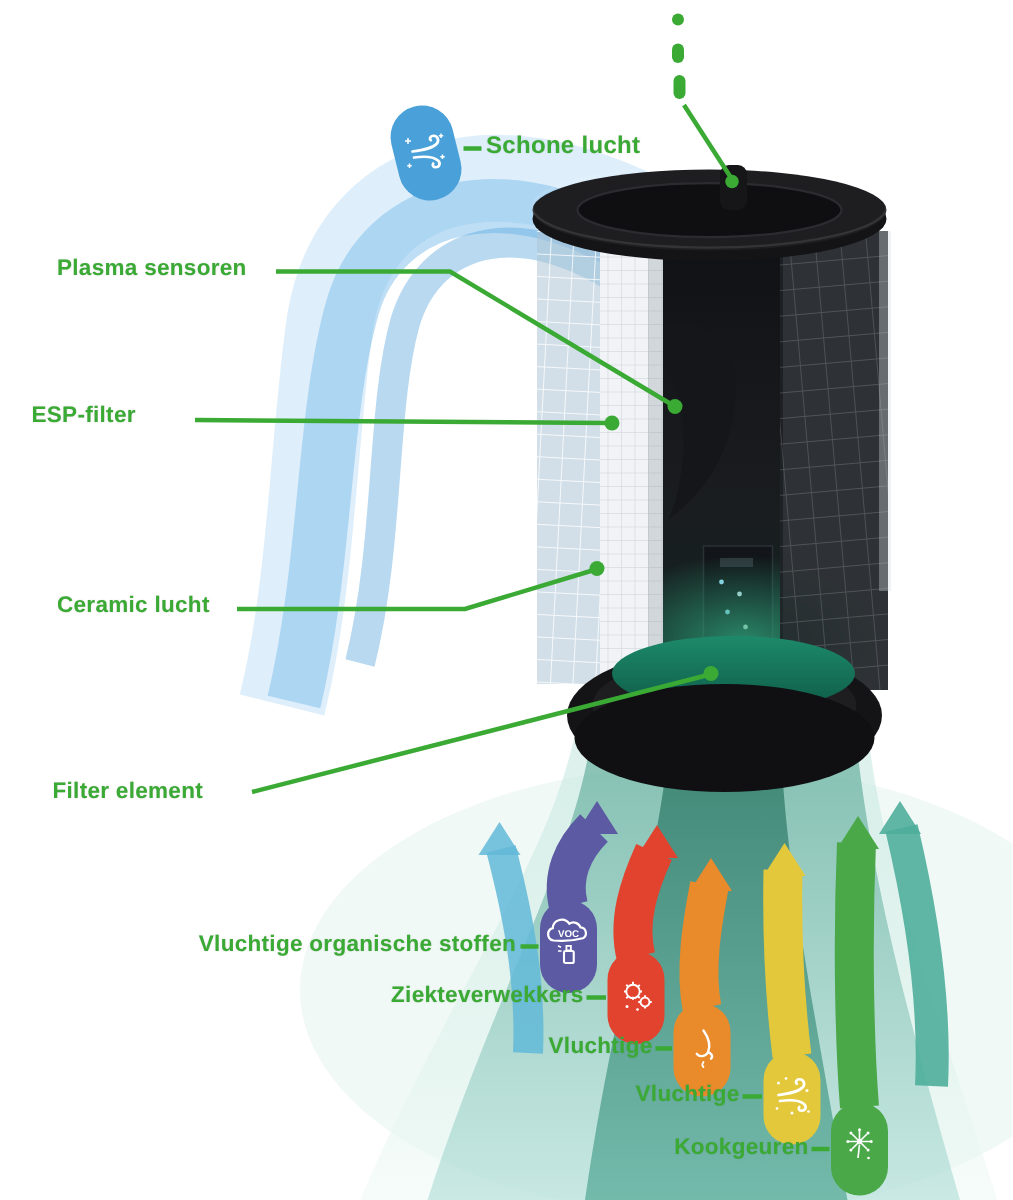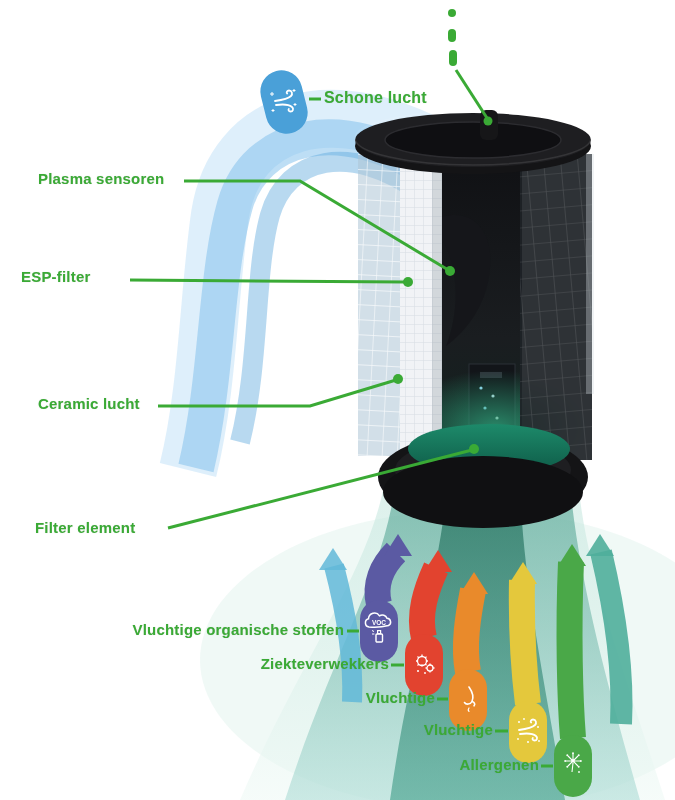--- a/index.html
+++ b/index.html
@@ -248,15 +248,15 @@
 <div class="lbl big" style="left:324px;top:89px">Schone lucht</div>
 <div class="lbl" style="left:38px;top:170px">Plasma sensoren</div>
 <div class="lbl" style="left:21px;top:268px">ESP-filter</div>
 <div class="lbl" style="left:38px;top:395px">Ceramic lucht</div>
 <div class="lbl" style="left:35px;top:519px">Filter element</div>
 
 <div class="lbl right" style="right:331px;top:621px">Vluchtige organische stoffen</div>
 <div class="lbl right" style="right:286px;top:655px">Ziekteverwekkers</div>
 <div class="lbl right" style="right:240px;top:689px">Vluchtige</div>
 <div class="lbl right" style="right:182px;top:721px">Vluchtige</div>
-<div class="lbl right" style="right:136px;top:756px">Allergenen</div>
+<div class="lbl right" style="right:136px;top:756px">Kookgeuren</div>
 
 </div>
 
 </body></html>

